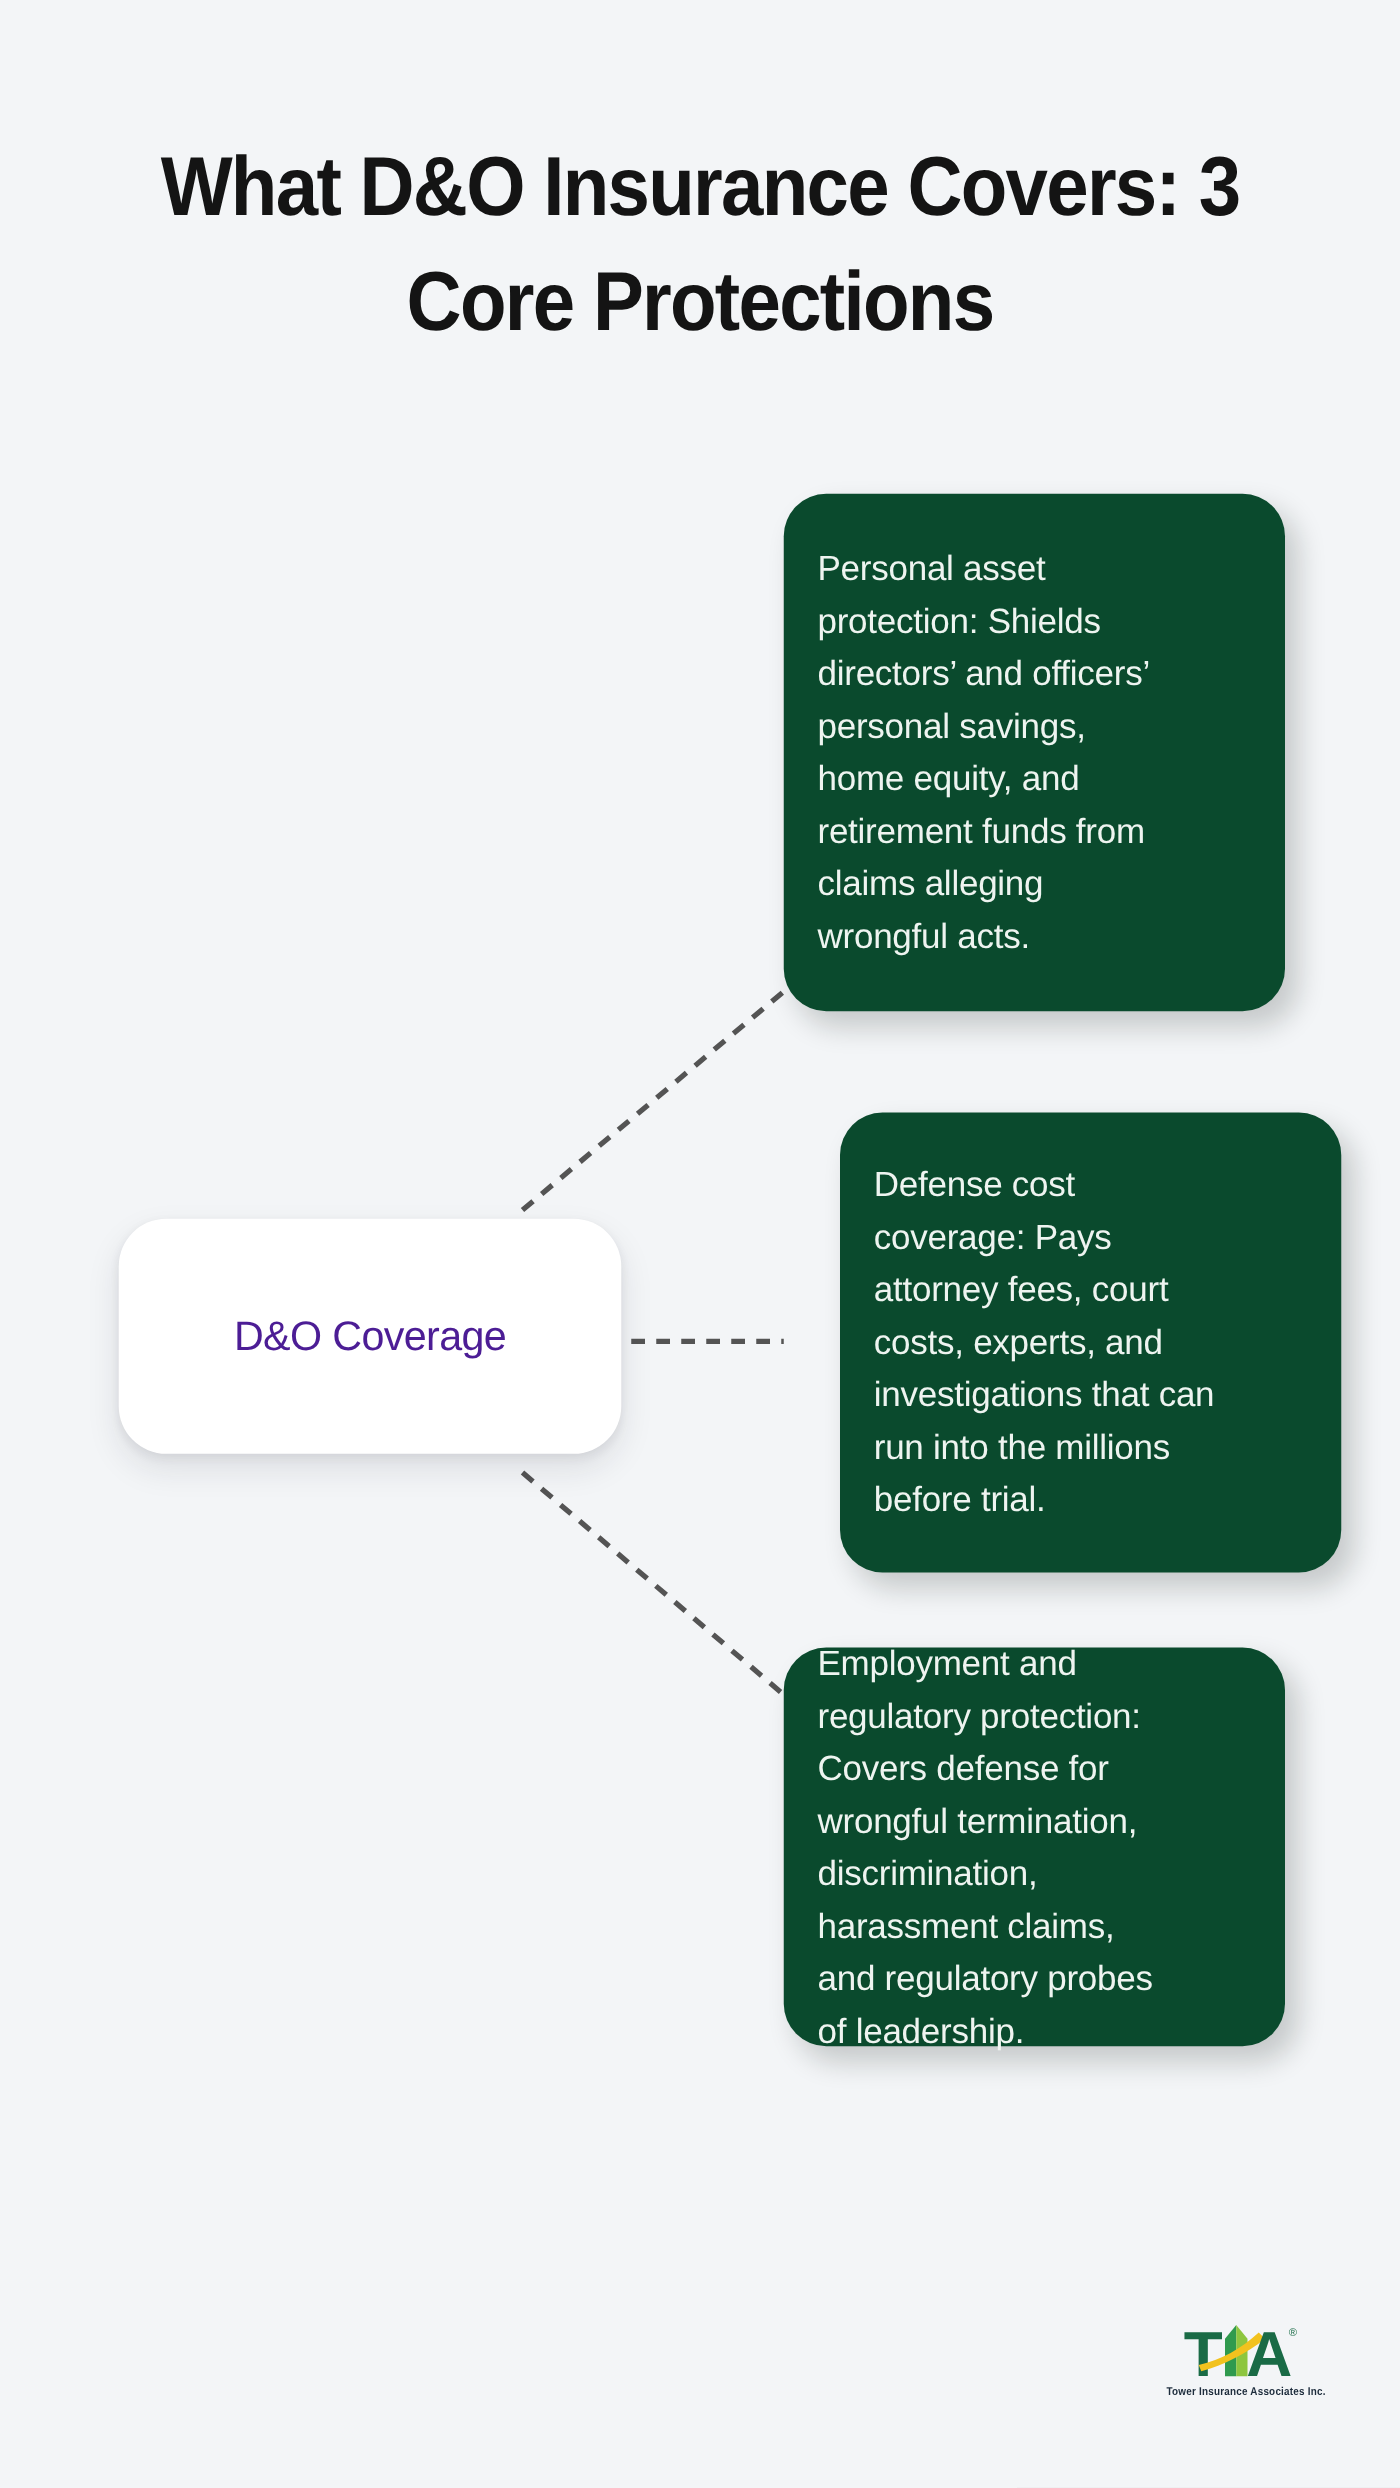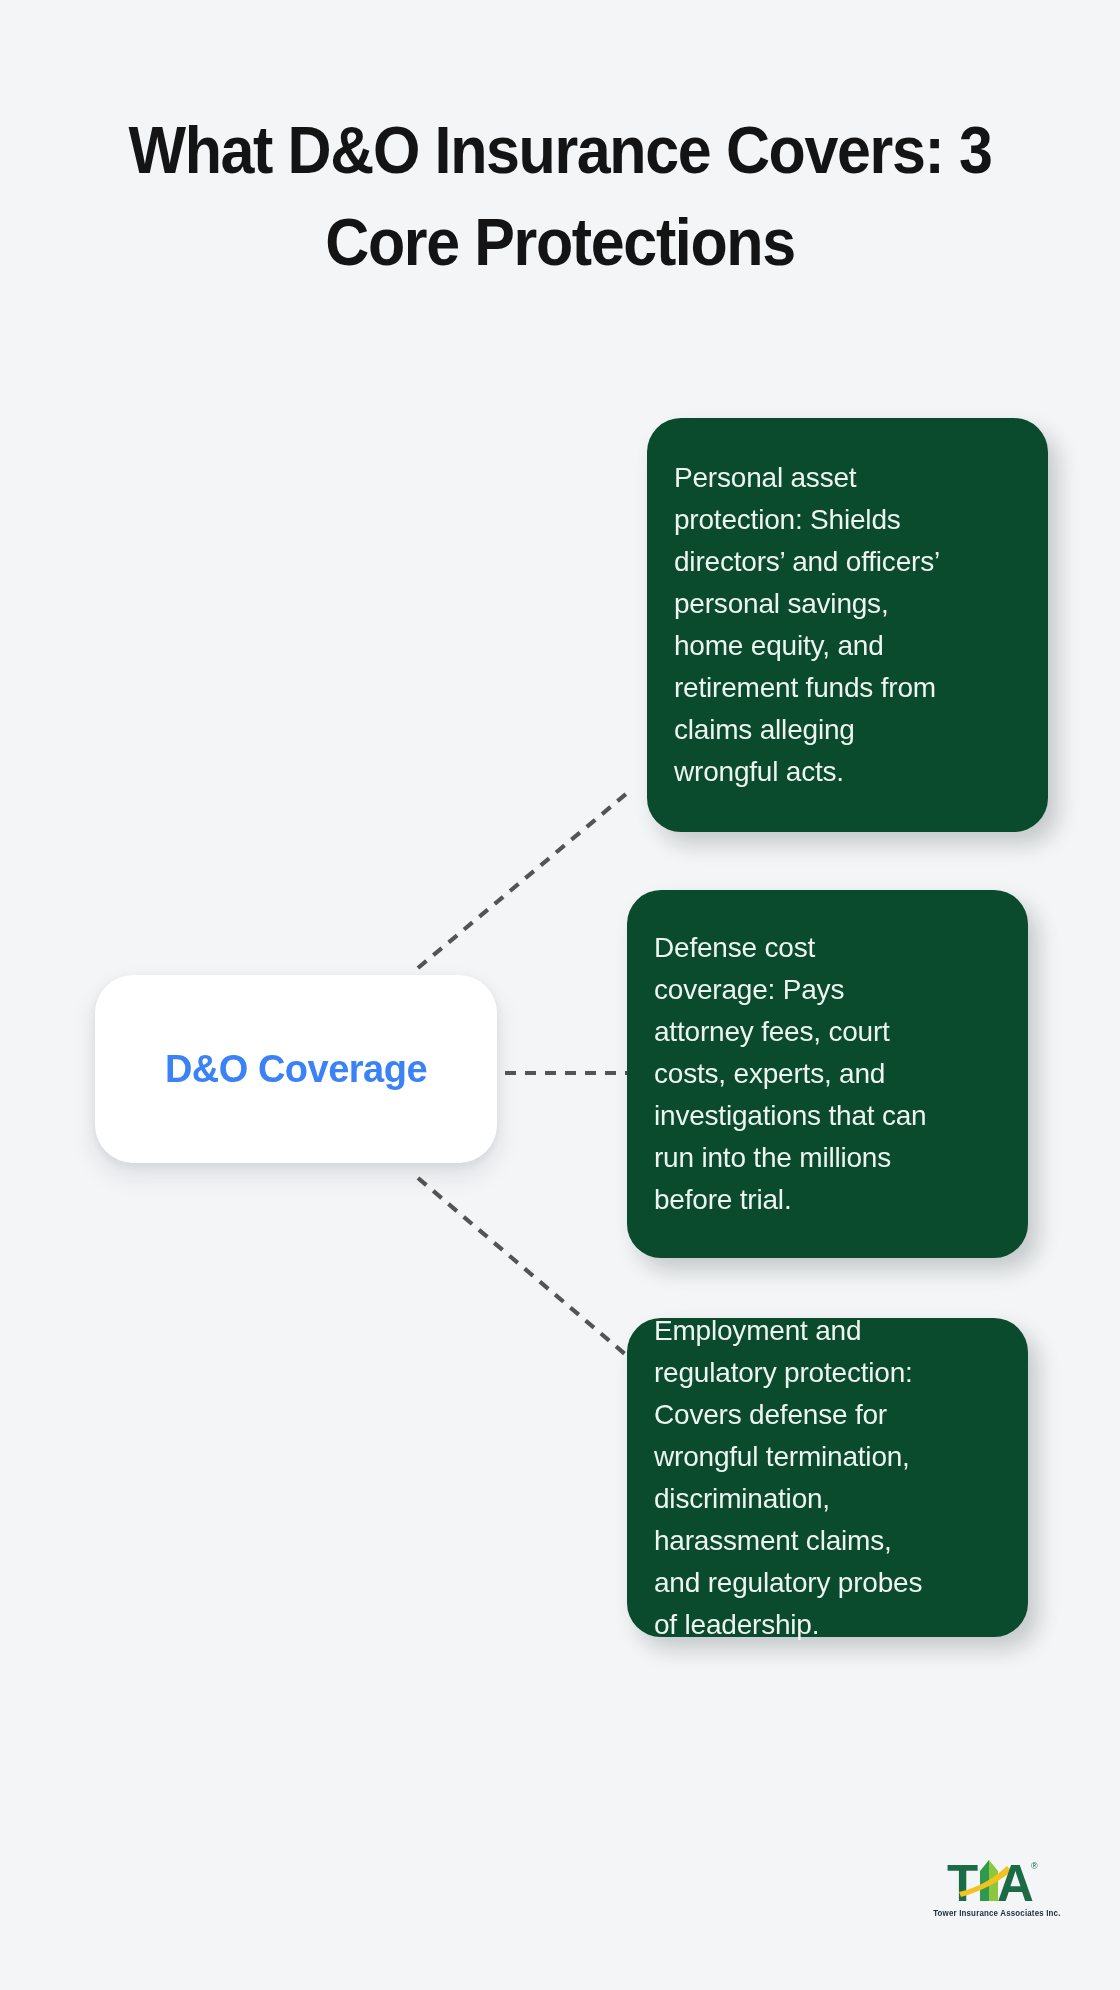--- a/index.html
+++ b/index.html
@@ -51,39 +51,39 @@
     width: 402px;
     height: 188px;
     background: #ffffff;
     border-radius: 38px;
     box-shadow: 0 12px 26px rgba(25, 32, 45, 0.10), 0 3px 8px rgba(25, 32, 45, 0.07);
     display: flex;
     align-items: center;
     justify-content: center;
   }
   .center-node-label {
-    font-size: 38px;
-    font-weight: 700;
-    color: #3b82f6;
+    font-size: 33px;
+    font-weight: 400;
+    color: #4c1d95;
     letter-spacing: -0.5px;
   }
   .branch-card {
     position: absolute;
     left: 627px;
     width: 401px;
     background: #0a4a2d;
     border-radius: 34px;
     box-shadow: 10px 12px 22px rgba(15, 25, 20, 0.20);
     display: flex;
     align-items: center;
     box-sizing: border-box;
     padding: 0 27px;
   }
-  .branch-card-1 { top: 418px;  height: 414px; margin-left: 20px; }
-  .branch-card-2 { top: 890px;  height: 368px; }
+  .branch-card-1 { top: 395px;  height: 414px; }
+  .branch-card-2 { top: 890px;  height: 368px; margin-left: 45px; }
   .branch-card-3 { top: 1318px; height: 319px; }
   .branch-text {
     font-size: 28px;
     line-height: 42px;
     letter-spacing: -0.2px;
     color: #eef4f0;
     white-space: pre-line;
   }
   .logo {
     position: absolute;

